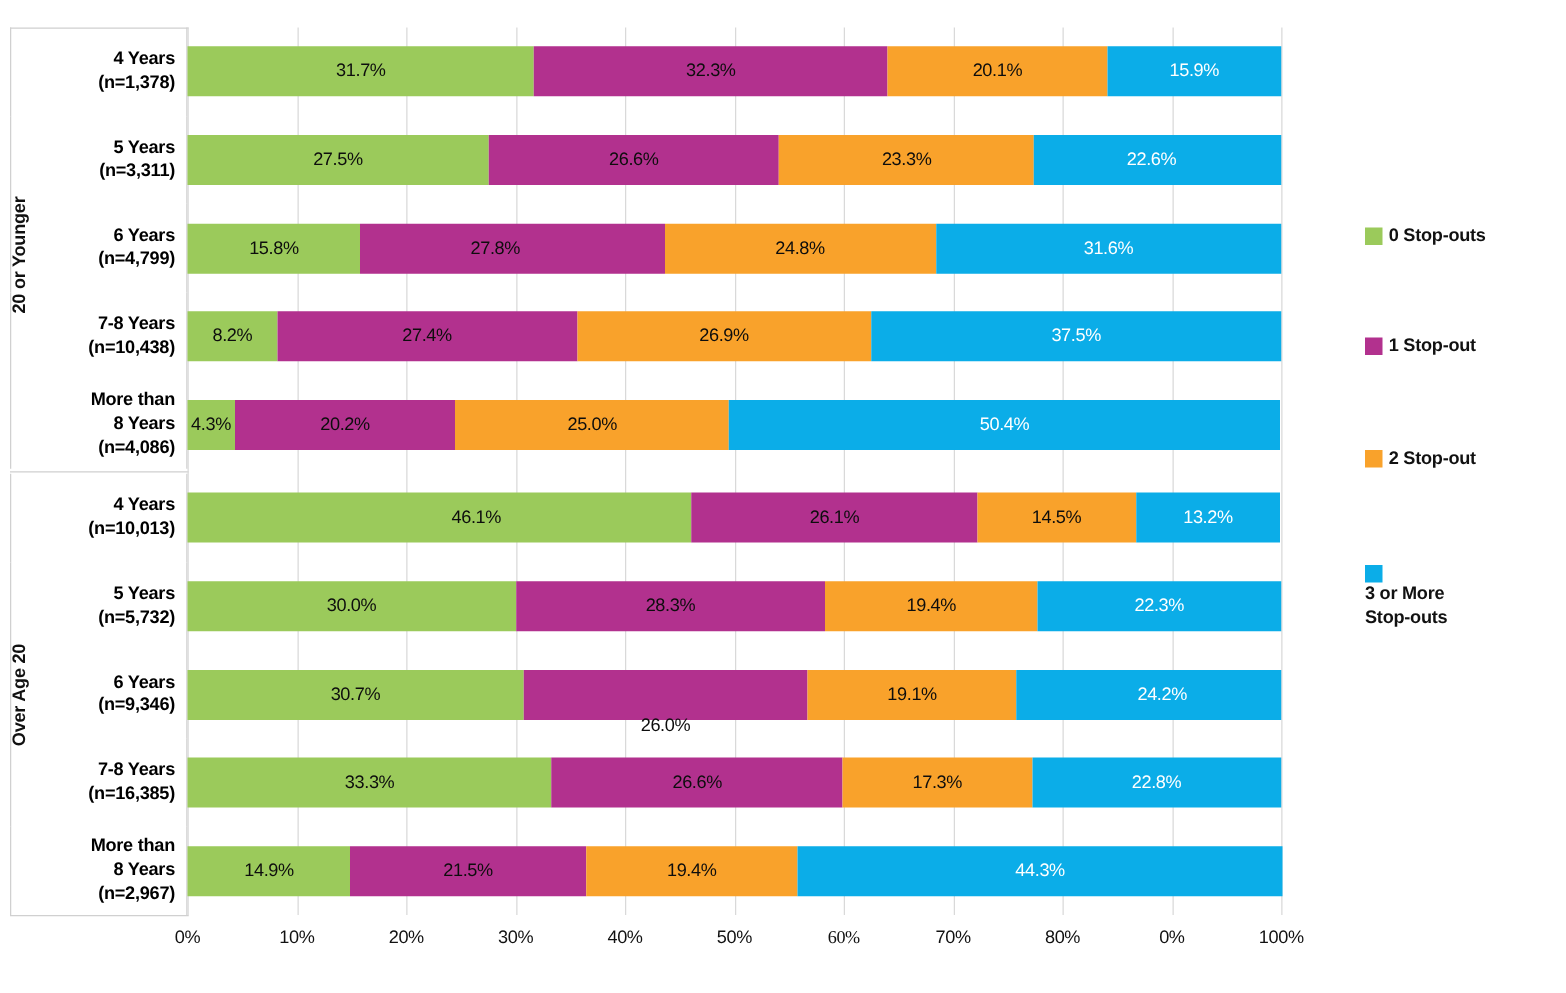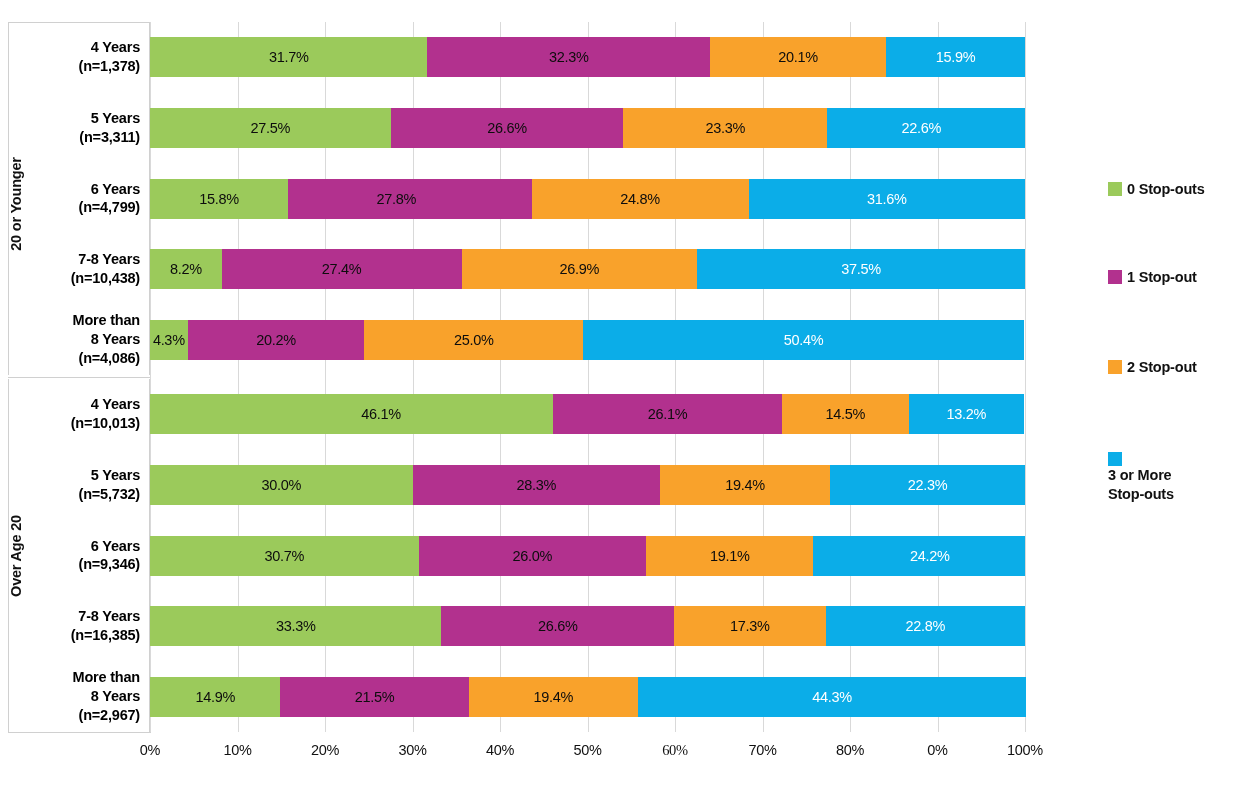--- a/index.html
+++ b/index.html
@@ -127,21 +127,21 @@
 
   
   #legend {
     position: absolute;
     left: 1092px;
     top: 180px;
     width: 160px;
   }
   .legend-item {
     position: absolute;
-    left: 16px;
+    left: 0;
     display: flex;
     align-items: flex-start;
   }
   .legend-swatch {
     width: 14px;
     height: 14px;
     flex: 0 0 14px;
     margin-top: 2px;
     margin-right: 5px;
   }
@@ -316,21 +316,21 @@
           <div class="seg-label lab-dark" style="left: 262.5px; width: 247.625px;">28.3%</div>
           <div class="seg" style="left: 510.125px; width: 169.75px; background: rgb(249, 162, 43);"></div>
           <div class="seg-label lab-dark" style="left: 510.125px; width: 169.75px;">19.4%</div>
           <div class="seg" style="left: 679.875px; width: 195.125px; background: rgb(11, 173, 232);"></div>
           <div class="seg-label lab-light" style="left: 679.875px; width: 195.125px;">22.3%</div>
         </div>
         <div class="bar-row" style="top: 513.5px;">
           <div class="seg" style="left: 0px; width: 268.625px; background: rgb(155, 202, 91);"></div>
           <div class="seg-label lab-dark" style="left: 0px; width: 268.625px;">30.7%</div>
           <div class="seg" style="left: 268.625px; width: 227.5px; background: rgb(178, 49, 142);"></div>
-          <div class="seg-label lab-dark" style="left: 268.625px; width: 227.5px;">26.0%</div>
+          <div class="seg-label lab-dark" style="left: 268.625px; width: 227.5px; margin-top: 25px;">26.0%</div>
           <div class="seg" style="left: 496.125px; width: 167.125px; background: rgb(249, 162, 43);"></div>
           <div class="seg-label lab-dark" style="left: 496.125px; width: 167.125px;">19.1%</div>
           <div class="seg" style="left: 663.25px; width: 211.75px; background: rgb(11, 173, 232);"></div>
           <div class="seg-label lab-light" style="left: 663.25px; width: 233px;">24.2%</div>
         </div>
         <div class="bar-row" style="top: 584.1px;">
           <div class="seg" style="left: 0px; width: 291.375px; background: rgb(155, 202, 91);"></div>
           <div class="seg-label lab-dark" style="left: 0px; width: 291.375px;">33.3%</div>
           <div class="seg" style="left: 291.375px; width: 232.75px; background: rgb(178, 49, 142);"></div>
           <div class="seg-label lab-dark" style="left: 291.375px; width: 232.75px;">26.6%</div>

